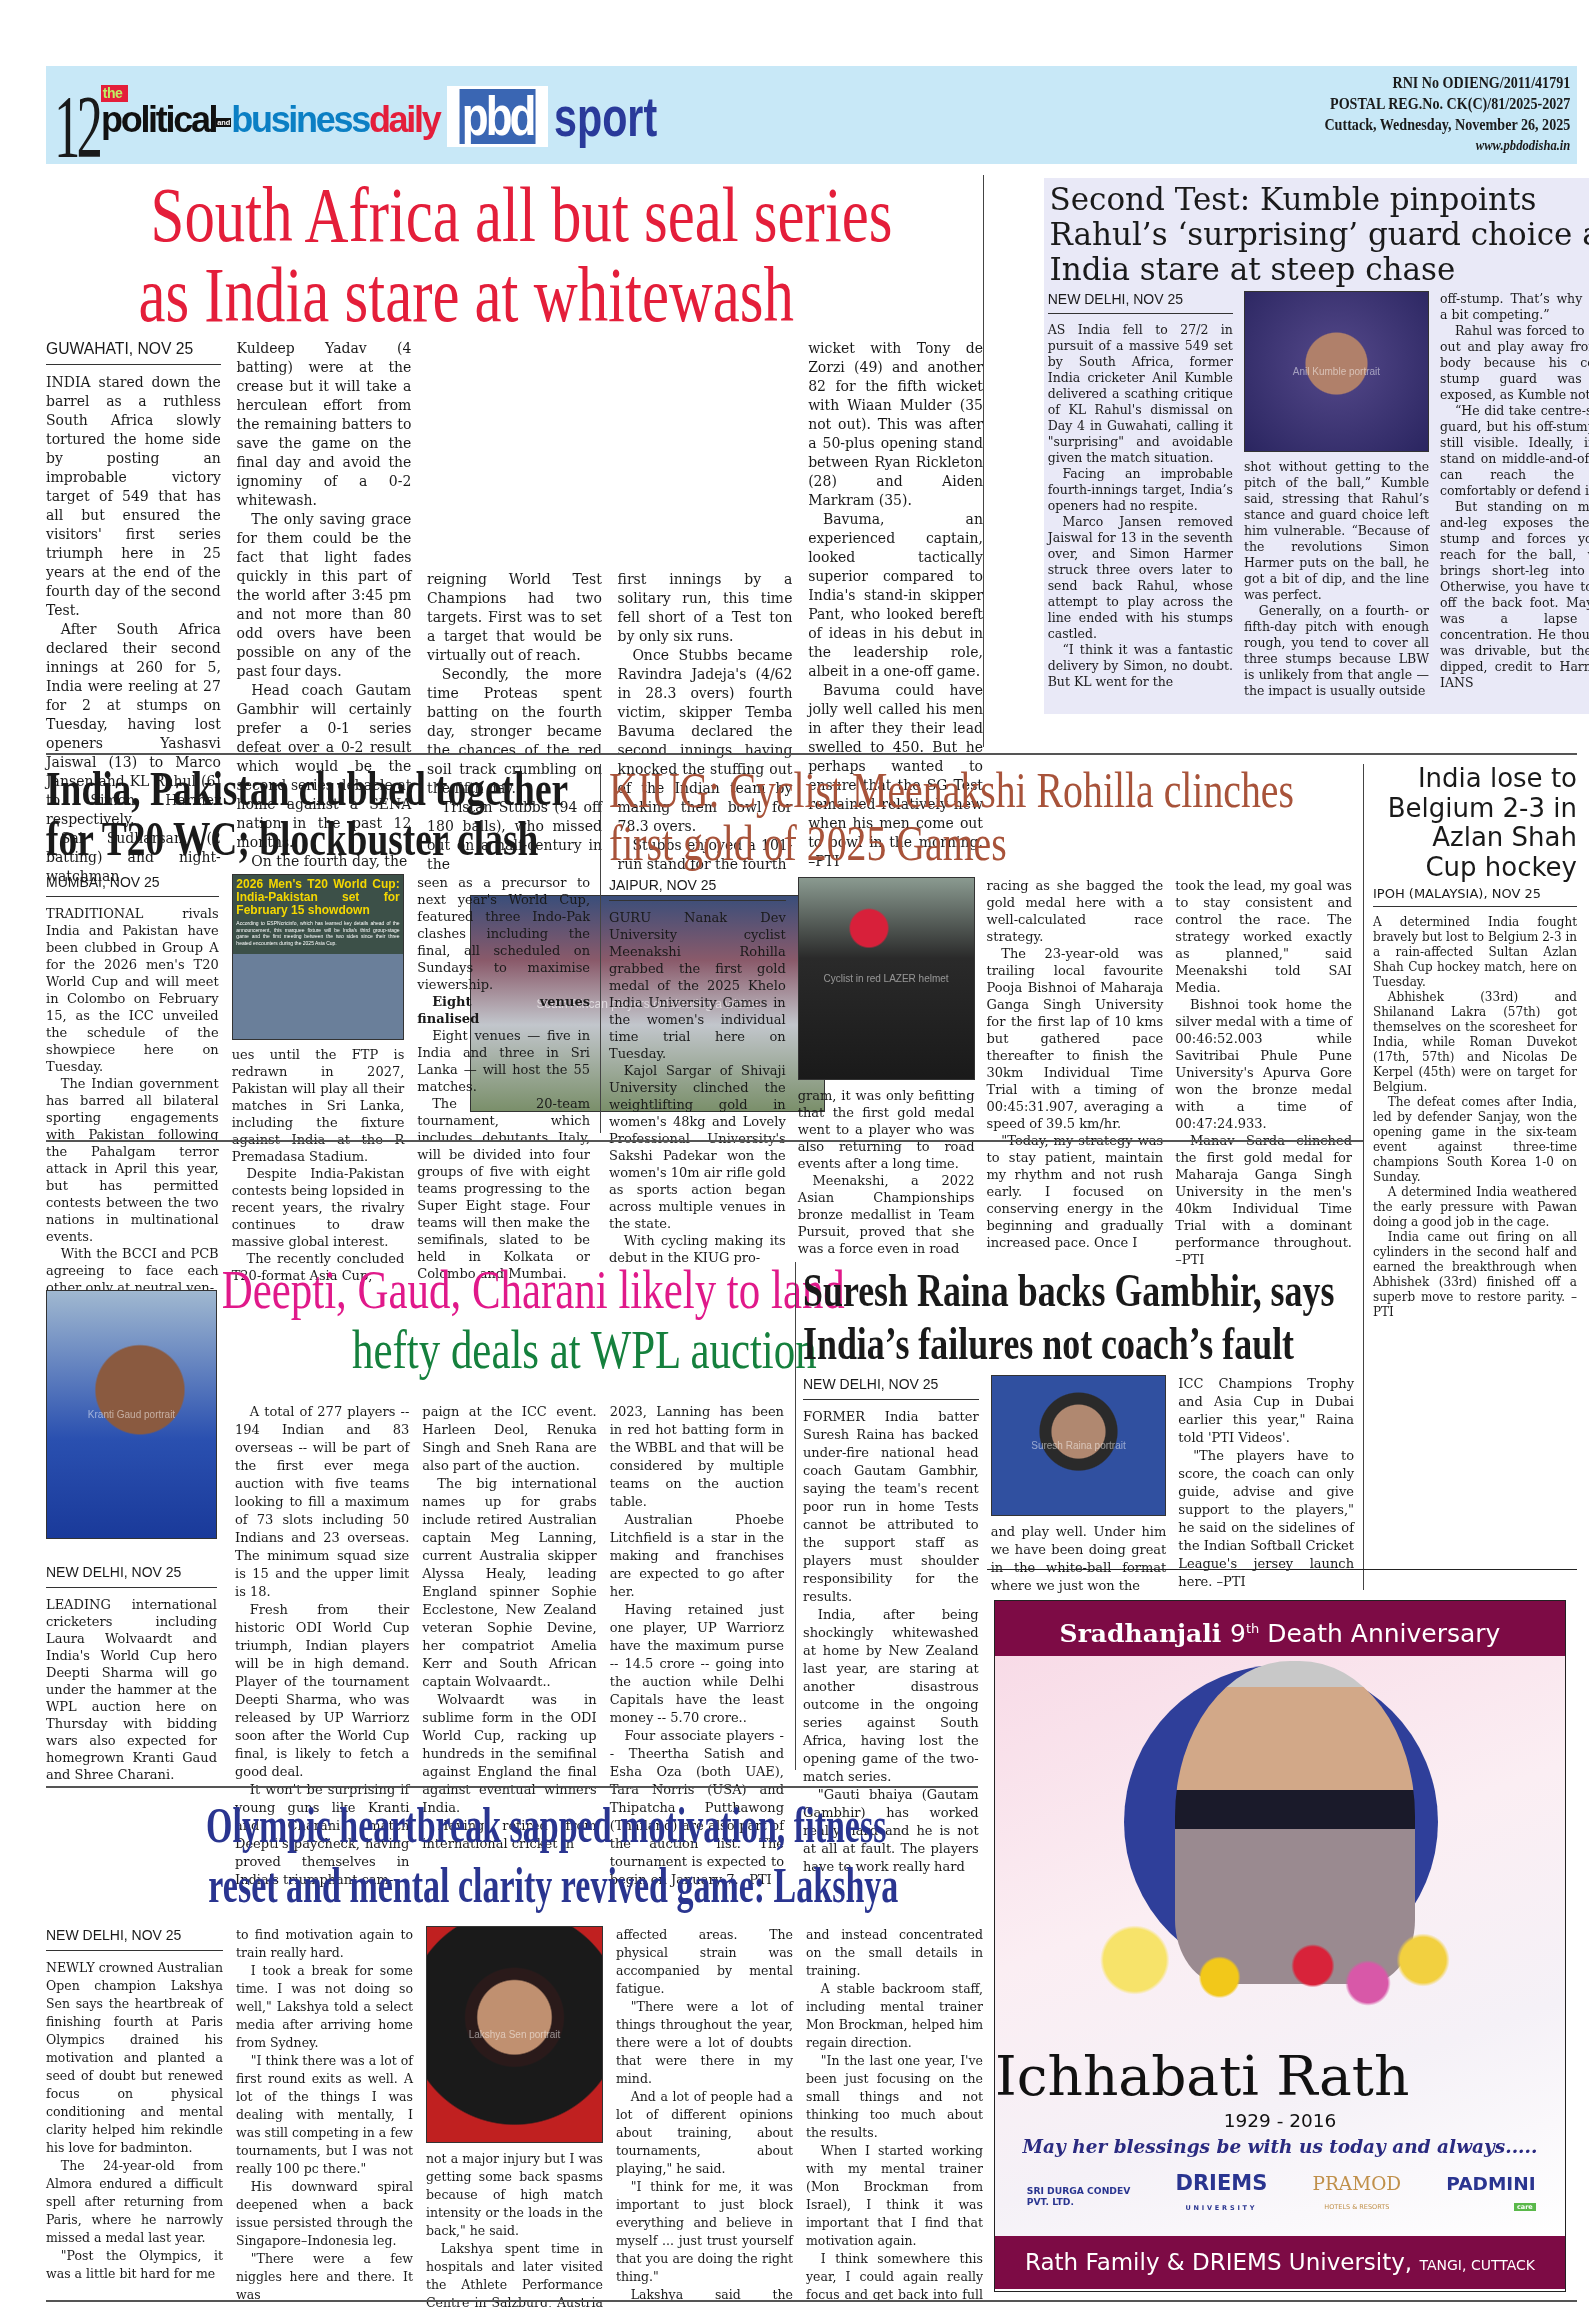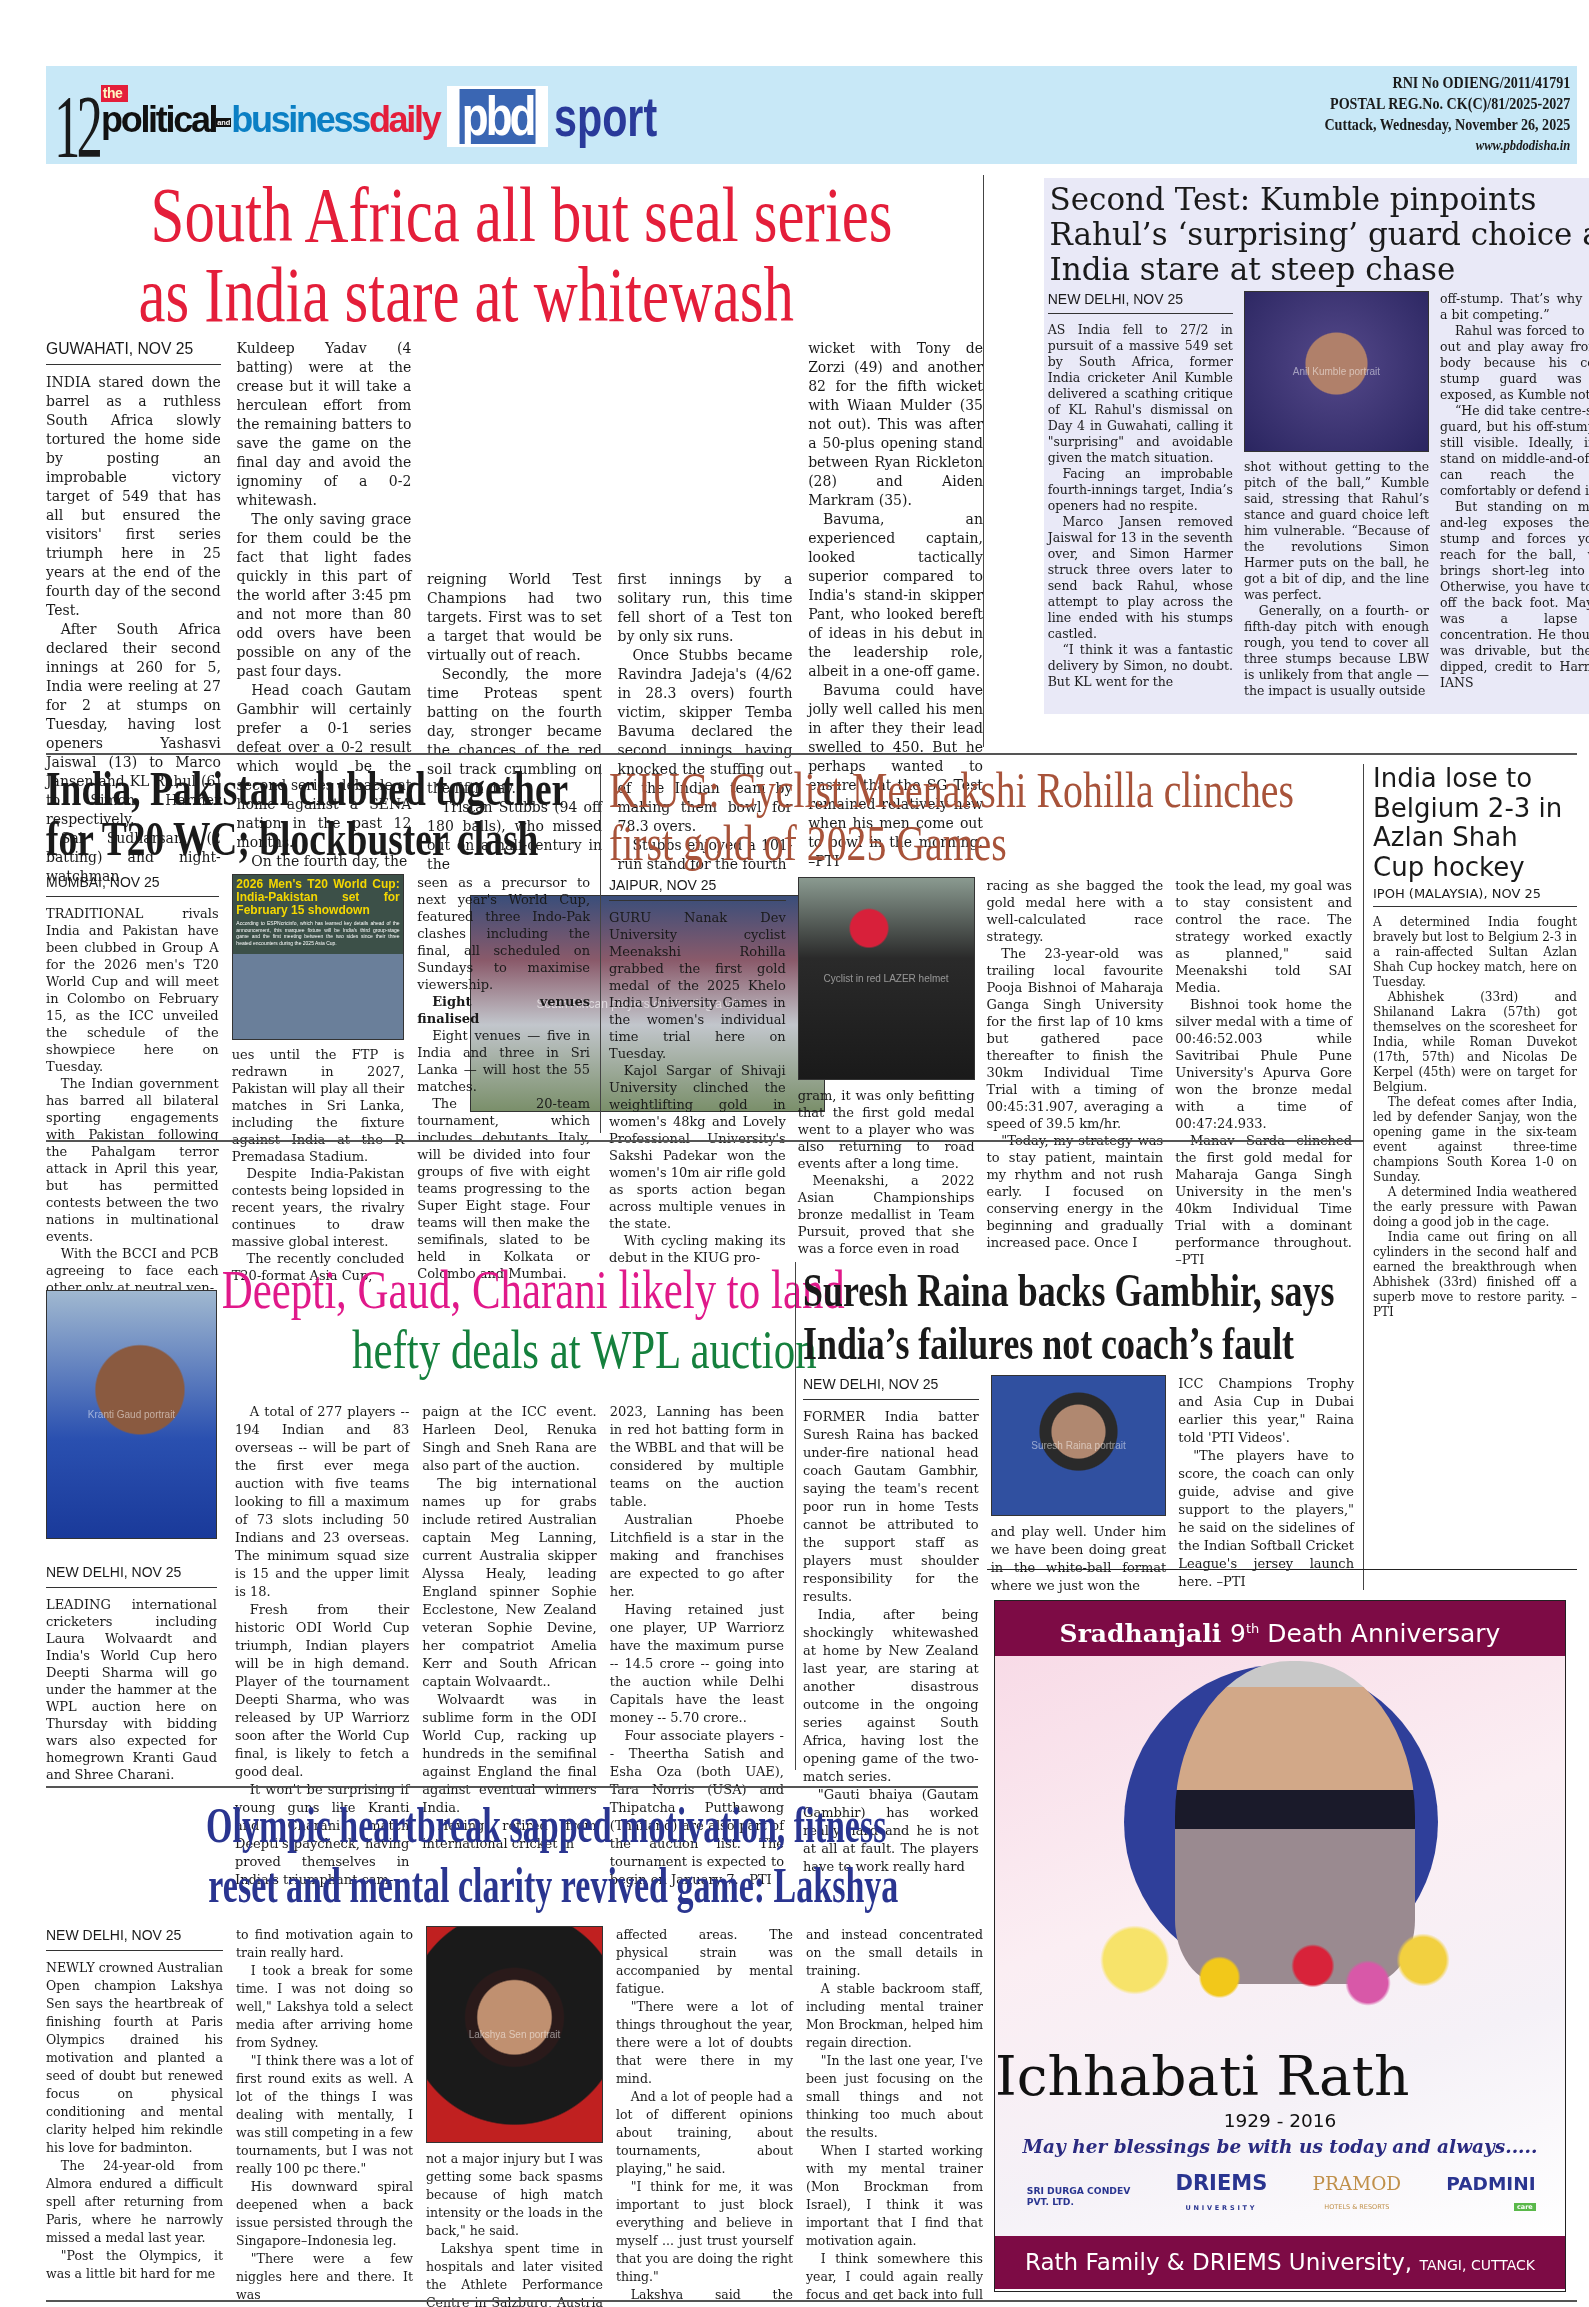--- a/index.html
+++ b/index.html
@@ -1,21 +1,21 @@
 <!DOCTYPE html>
 <html style="font-size:7.4px"><head>
 <meta charset="utf-8">
 <style>
 *{margin:0;padding:0;box-sizing:border-box}
 body{width:1589px;height:2452px;background:#fff;position:relative;overflow:hidden;font-family:"DejaVu Serif",serif;color:#1a1a1a}
 .abs{position:absolute}
 .header{left:46px;top:66px;width:1531px;height:98px;background:#c8e8f7}
 .pg-num{left:8.3px;top:16.6px;font-family:"Liberation Serif",serif;font-size:88px;line-height:1;color:#1a1a1a;letter-spacing:-6.5px;transform:scaleX(.6);transform-origin:left}
 .logo{left:55px;top:18.5px;font-family:"Liberation Sans",sans-serif;font-weight:bold;font-size:36px;letter-spacing:-2.3px}
-.logo .the{display:block;background:#e41e3a;color:#fef9c3;font-size:14px;width:27px;padding:0 1.8px;letter-spacing:-0.5px;line-height:17.5px;margin-bottom:-2.8px}
+.logo .the{display:block;background:#e41e3a;color:#bef264;font-size:14px;width:27px;padding:0 1.8px;letter-spacing:-0.5px;line-height:17.5px;margin-bottom:-2.8px}
 .logo .pol{color:#111}.logo .and{font-size:7.4px;color:#fff;background:#111;padding:0 0.9px;letter-spacing:0;vertical-align:middle}.logo .bus{color:#0b7fc4}.logo .dly{color:#e41e3a}
 .pbd{left:401px;top:18.5px;display:flex;align-items:center}
 .pbd-box{background:#fff;padding:2.8px;}
 .pbd-box span{display:block;background:#3a66b3;color:#fff;font-family:"Liberation Sans",sans-serif;font-weight:bold;font-size:55px;line-height:55px;padding:0 2.8px;letter-spacing:-3.7px;transform:scaleX(.8)}
 .sport{font-family:"Liberation Sans",sans-serif;font-weight:bold;font-size:55px;color:#2a3a9a;margin-left:6.5px;transform:scaleX(.75);transform-origin:left}
 .hinfo{right:6.5px;top:5.5px;text-align:right;font-family:"Liberation Serif",serif;font-weight:bold;font-size:16.6px;line-height:21px;transform:scaleX(.85);transform-origin:right}
 .hinfo .url{font-style:italic;font-size:14.8px}
 .hl{font-family:"Liberation Serif",serif;line-height:1.02}
 .cond{transform:scaleX(.78);transform-origin:center;display:inline-block;white-space:nowrap}
 .dateline{font-family:"Liberation Sans",sans-serif;font-weight:normal;font-size:15.7px;border-bottom:0.9px solid #333;padding-bottom:5.5px;margin-bottom:8px;transform-origin:left}
@@ -186,21 +186,21 @@
       <p class="ni">took the lead, my goal was to stay consistent and control the race. The strategy worked exactly as planned," said Meenakshi told SAI Media.</p>
         <p>Bishnoi took home the silver medal with a time of 00:46:52.003 while Savitribai Phule Pune University's Apurva Gore won the bronze medal with a time of 00:47:24.933.</p>
         <p>Manav Sarda clinched the first gold medal for Maharaja Ganga Singh University in the men's 40km Individual Time Trial with a dominant performance throughout. –PTI</p>
     </div>
   </div>
 </div>
 
 <div class="abs rule-v" style="left:1363px;top:764px;height:826px"></div>
 
 <div class="abs hock" style="left:1373px;top:764px;width:204px;height:826px">
-  <div style="text-align:left;font-size:26px;line-height:29.5px;margin-bottom:3.7px">India lose to Belgium 2-3 in Azlan Shah Cup hockey</div>
+  <div style="text-align:right;font-size:26px;line-height:29.5px;margin-bottom:3.7px">India lose to Belgium 2-3 in Azlan Shah Cup hockey</div>
   <div class="dateline" style="font-family:'DejaVu Sans',sans-serif;font-size:13px;border-bottom:0.9px solid #333">IPOH (MALAYSIA), NOV 25</div>
   <div class="body" style="font-family:'DejaVu Serif',serif;font-size:12px;line-height:15px">
     <p class="ni">A determined India fought bravely but lost to Belgium 2-3 in a rain-affected Sultan Azlan Shah Cup hockey match, here on Tuesday.</p>
       <p>Abhishek (33rd) and Shilanand Lakra (57th) got themselves on the scoresheet for India, while Roman Duvekot (17th, 57th) and Nicolas De Kerpel (45th) were on target for Belgium.</p>
       <p>The defeat comes after India, led by defender Sanjay, won the opening game in the six-team event against three-time champions South Korea 1-0 on Sunday.</p>
       <p>A determined India weathered the early pressure with Pawan doing a good job in the cage.</p>
       <p>India came out firing on all cylinders in the second half and earned the breakthrough when Abhishek (33rd) finished off a superb move to restore parity. –PTI</p>
   </div>
 </div>
 

